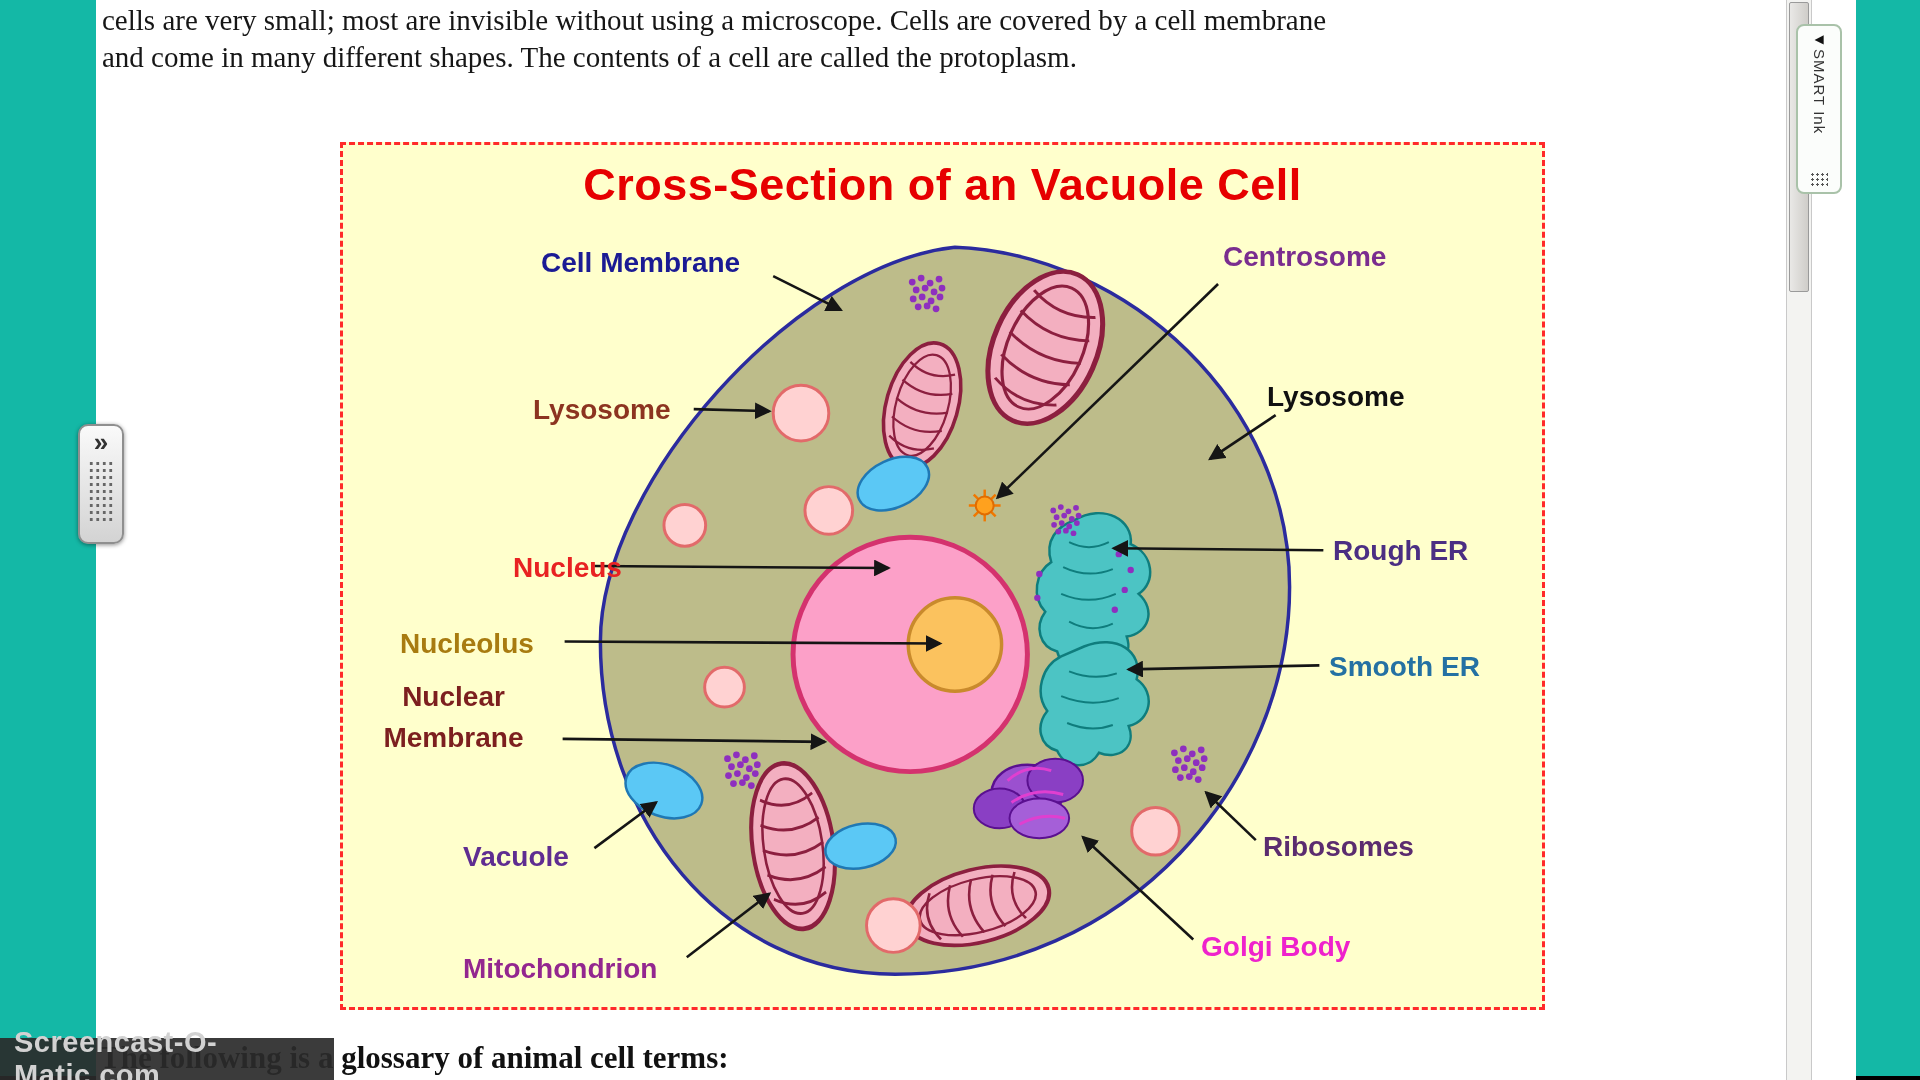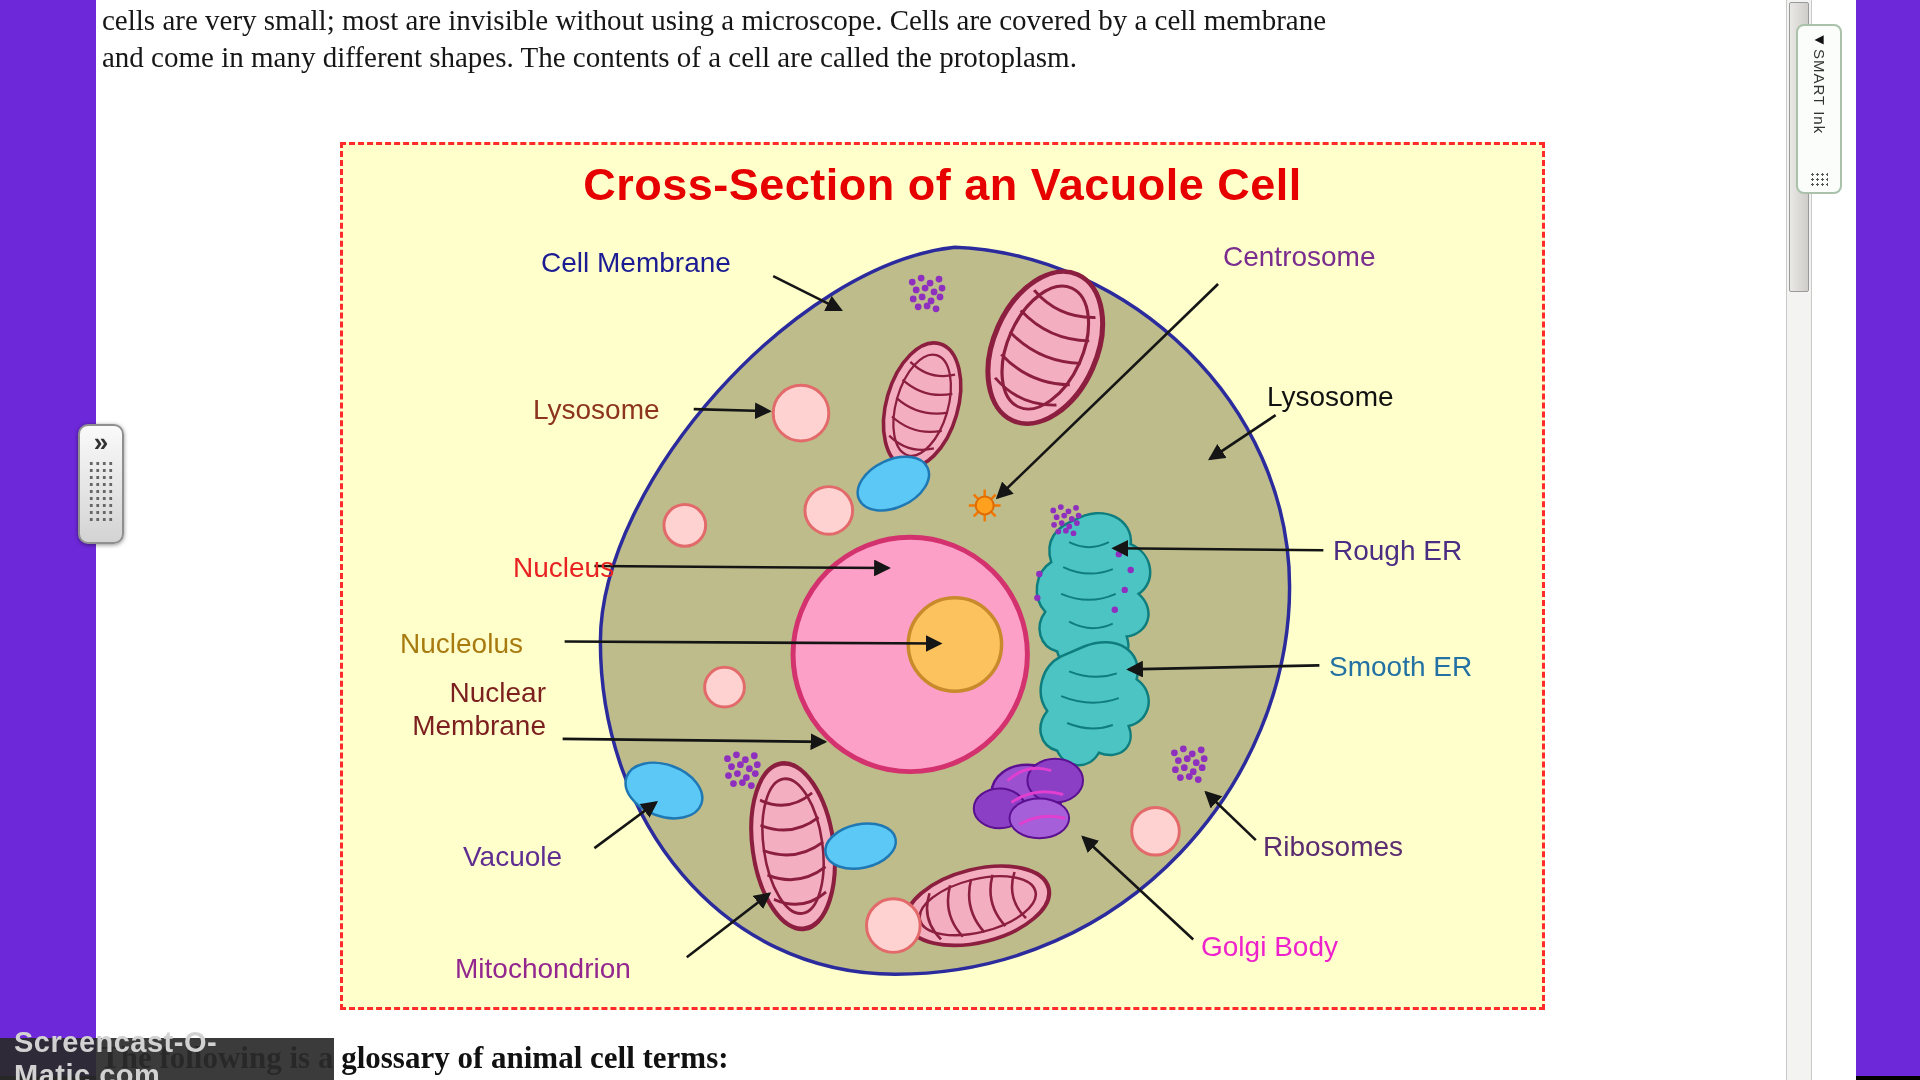--- a/index.html
+++ b/index.html
@@ -1,29 +1,29 @@
 <!DOCTYPE html>
 <html><head>
 <meta charset="utf-8">
 <style>
   html,body{margin:0;padding:0;background:#000;width:1920px;height:1080px;overflow:hidden;}
-  .stage{position:relative;width:1920px;height:1076px;background:#6d28d9;font-family:"Liberation Sans",sans-serif;}
+  .stage{position:relative;width:1920px;height:1076px;background:#14b8a6;font-family:"Liberation Sans",sans-serif;}
   .page{position:absolute;left:96px;top:0;width:1760px;height:1080px;background:#ffffff;}
   
   .para{position:absolute;left:6px;top:2px;width:1690px;font-family:"Liberation Serif",serif;
         font-size:29px;line-height:37px;color:#161616;}
   .para div{white-space:nowrap;}
   
   .diagram{position:absolute;left:244px;top:142px;width:1205px;height:868px;box-sizing:border-box;
            border:3px dashed #ff2a2a;background:#ffffcc;}
   .dtitle{position:absolute;left:0;right:0;top:14px;text-align:center;font-weight:bold;font-size:45px;
           letter-spacing:.5px;color:#e60000;z-index:2;}
   .dsvg{position:absolute;left:0;top:0;width:1199px;height:862px;z-index:1;}
-  .dlabel{position:absolute;font-weight:normal;font-size:28px;white-space:nowrap;z-index:2;}
-  .dlabel.wrap{white-space:normal;text-align:right;line-height:33px;}
+  .dlabel{position:absolute;font-weight:bold;font-size:28px;white-space:nowrap;z-index:2;}
+  .dlabel.wrap{white-space:normal;text-align:center;line-height:41px;}
   .credit{position:absolute;right:26px;top:820px;font-weight:bold;font-size:26px;color:#222;z-index:2;}
   
   .glossary{position:absolute;left:4px;top:1040px;font-family:"Liberation Serif",serif;font-weight:bold;
             font-size:31px;color:#111;white-space:nowrap;}
   
   .scrollbar{position:absolute;left:1690px;top:0;width:26px;height:1080px;background:#f3f3f1;
              border-left:1px solid #c9c9c9;border-right:1px solid #c9c9c9;box-sizing:border-box;}
   .thumb{position:absolute;left:2px;right:2px;top:2px;height:288px;background:linear-gradient(90deg,#e9e8e6,#cfcdc9);
          border:1px solid #9a9a9a;border-radius:2px;}
   
@@ -173,21 +173,21 @@
           <line x1="855" y1="800" x2="744" y2="697" marker-end="url(#ah)"></line>
         </g>
       </svg>
 
       <div class="dlabel" style="left: 198px; top: 102px; color: rgb(27, 27, 148);">Cell Membrane</div>
       <div class="dlabel" style="left: 190px; top: 249px; color: rgb(140, 52, 32);">Lysosome</div>
       <div class="dlabel" style="left: 122px; top: 407px; color: rgb(232, 34, 34); margin-left: 48px;">Nucleus</div>
       <div class="dlabel" style="left: 57px; top: 483px; color: rgb(168, 123, 16);">Nucleolus</div>
       <div class="dlabel wrap" style="left: 18px; top: 531px; width: 185px; color: rgb(124, 31, 31);">Nuclear Membrane</div>
       <div class="dlabel" style="left: 120px; top: 696px; color: rgb(95, 45, 145);">Vacuole</div>
-      <div class="dlabel" style="left: 112px; top: 808px; color: rgb(147, 39, 143);">Mitochondrion</div>
+      <div class="dlabel" style="left: 120px; top: 808px; color: rgb(147, 39, 143);">Mitochondrion</div>
       <div class="dlabel" style="left: 880px; top: 96px; color: rgb(122, 45, 143);">Centrosome</div>
       <div class="dlabel" style="left: 924px; top: 236px; color: rgb(17, 17, 17);">Lysosome</div>
       <div class="dlabel" style="left: 990px; top: 390px; color: rgb(75, 46, 131); text-align: center;">Rough ER</div>
       <div class="dlabel" style="left: 986px; top: 506px; color: rgb(36, 113, 163);">Smooth ER</div>
       <div class="dlabel" style="left: 920px; top: 686px; color: rgb(91, 44, 111);">Ribosomes</div>
       <div class="dlabel" style="left: 858px; top: 786px; color: rgb(238, 34, 204);">Golgi Body</div>
 
     </div>
 
     <div class="glossary">The following is a glossary of animal cell terms:</div>

